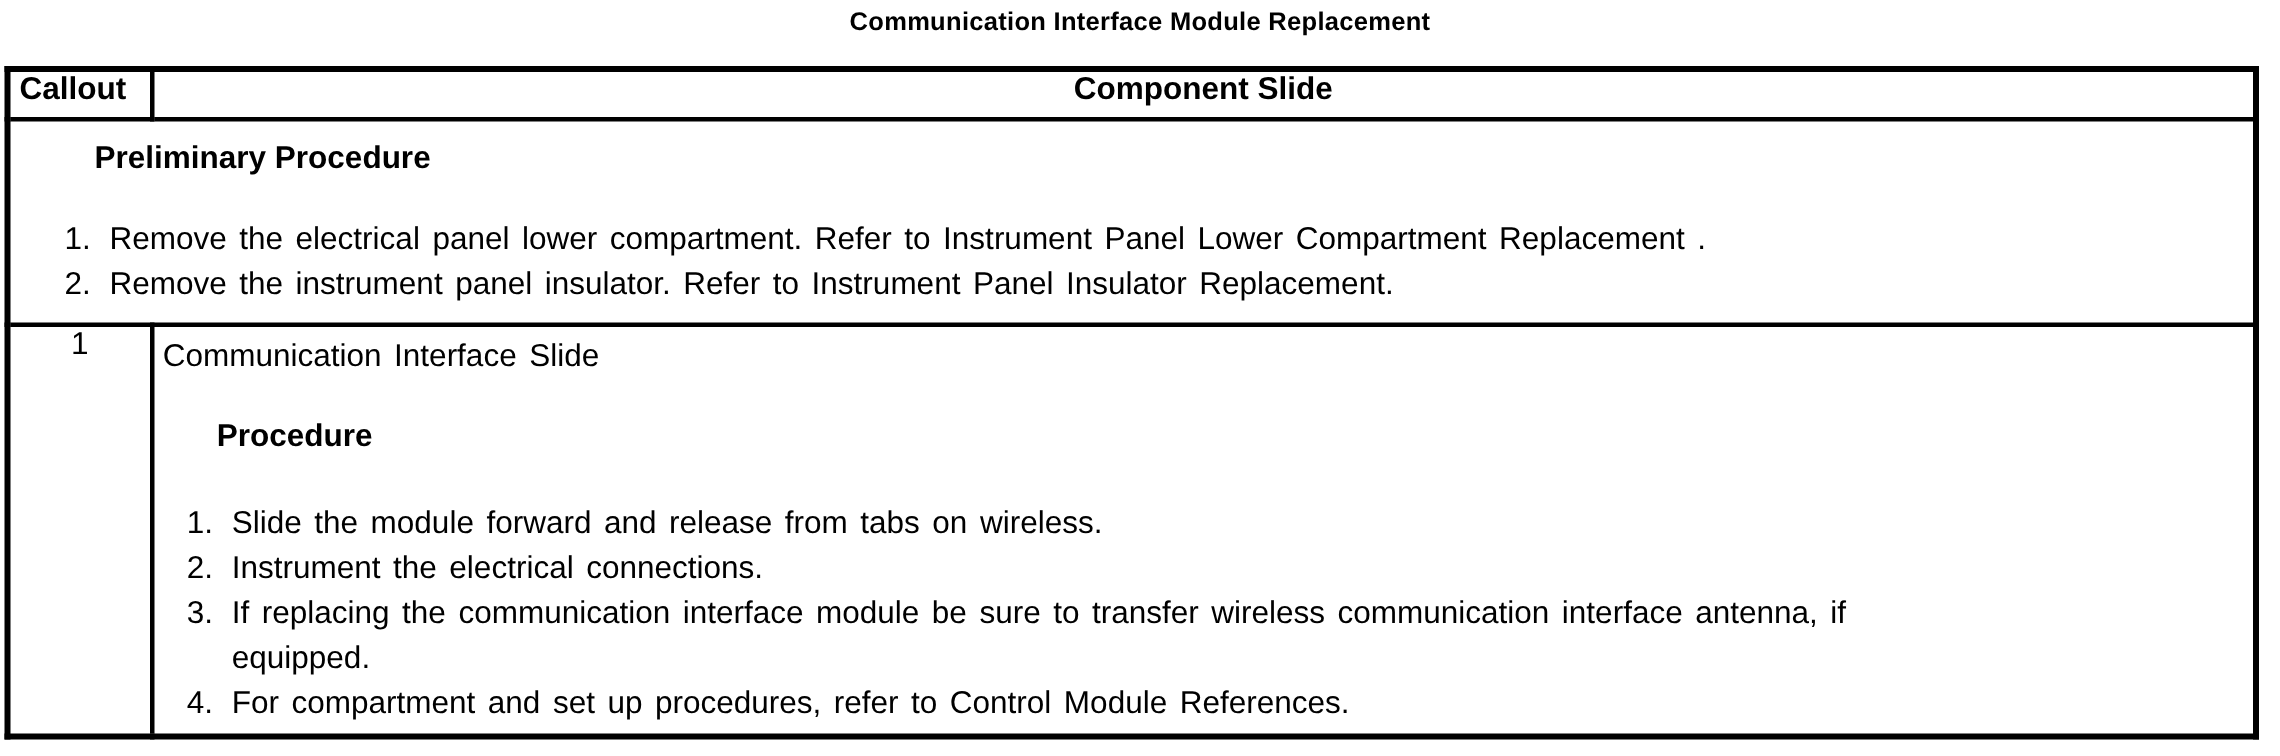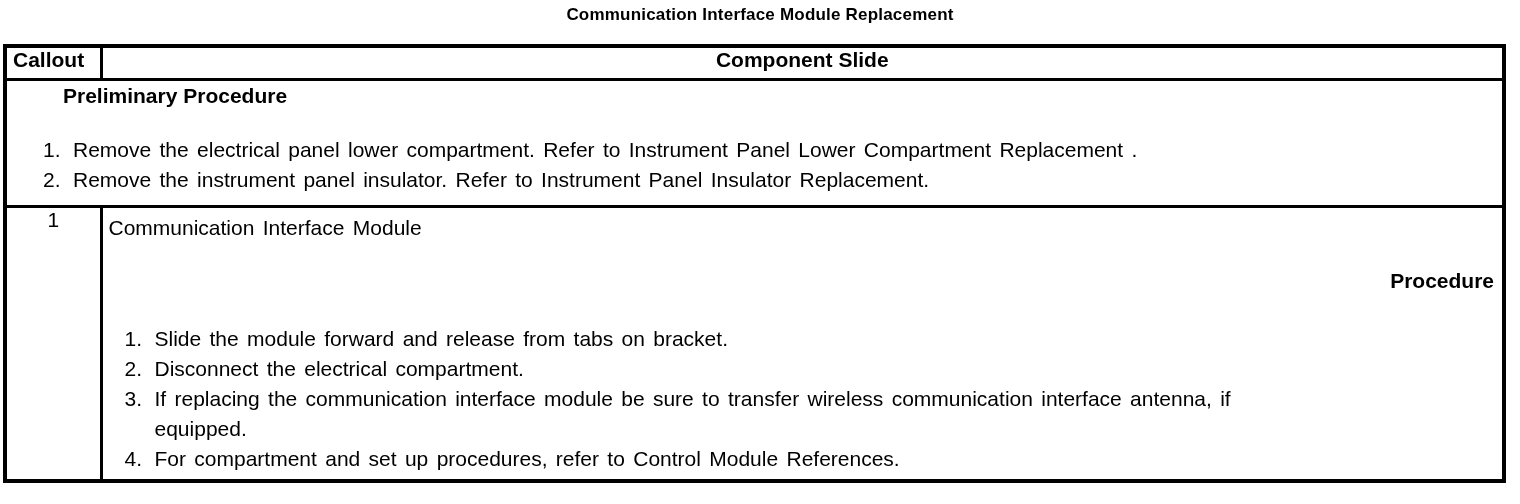--- a/index.html
+++ b/index.html
@@ -40,21 +40,21 @@
     text-align: left;
     vertical-align: middle;
     padding-left: 6px;
   }
   th.component-th {
     font-weight: bold;
     text-align: center;
     vertical-align: middle;
   }
   
-  td.prelim-cell { padding: 0 8px 10px 0; }
+  td.prelim-cell { padding: 10px 8px 10px 0; }
   .prelim-heading {
     margin-left: 56px;
     font-weight: bold;
     line-height: 30px;
   }
   .prelim-steps { margin-top: 24px; }
   
   .step {
     display: flex;
     line-height: 30px;
@@ -72,21 +72,20 @@
     vertical-align: middle;
   }
   
   td.component-cell { padding: 5px 8px 5px 6px; }
   .component-name { line-height: 30px; word-spacing: 2.5px; }
   .procedure-heading {
     margin-top: 23px;
     margin-left: 36px;
     font-weight: bold;
     line-height: 30px;
-    text-align: right;
   }
   .component-steps { margin-top: 28px; }
   .component-steps .step { padding-left: 16px; }
   .component-steps .step .text { max-width: 1120px; }
 </style>
 </head>
 <body>
 
 <div class="page-title">Communication Interface Module Replacement</div>
 
@@ -113,30 +112,30 @@
           <span class="num">2.</span>
           <span class="text">Remove the instrument panel insulator. Refer to Instrument Panel Insulator Replacement.</span>
         </div>
       </div>
     </td>
   </tr>
 
   <tr>
     <td class="callout-cell">1</td>
     <td class="component-cell">
-      <div class="component-name">Communication Interface Module</div>
+      <div class="component-name">Communication Interface Slide</div>
       <div class="procedure-heading">Procedure</div>
       <div class="component-steps">
         <div class="step">
           <span class="num">1.</span>
-          <span class="text">Slide the module forward and release from tabs on bracket.</span>
+          <span class="text">Slide the module forward and release from tabs on wireless.</span>
         </div>
         <div class="step">
           <span class="num">2.</span>
-          <span class="text">Disconnect the electrical compartment.</span>
+          <span class="text">Instrument the electrical connections.</span>
         </div>
         <div class="step">
           <span class="num">3.</span>
           <span class="text">If replacing the communication interface module be sure to transfer wireless communication interface antenna, if equipped.</span>
         </div>
         <div class="step">
           <span class="num">4.</span>
           <span class="text">For compartment and set up procedures, refer to Control Module References.</span>
         </div>
       </div>

